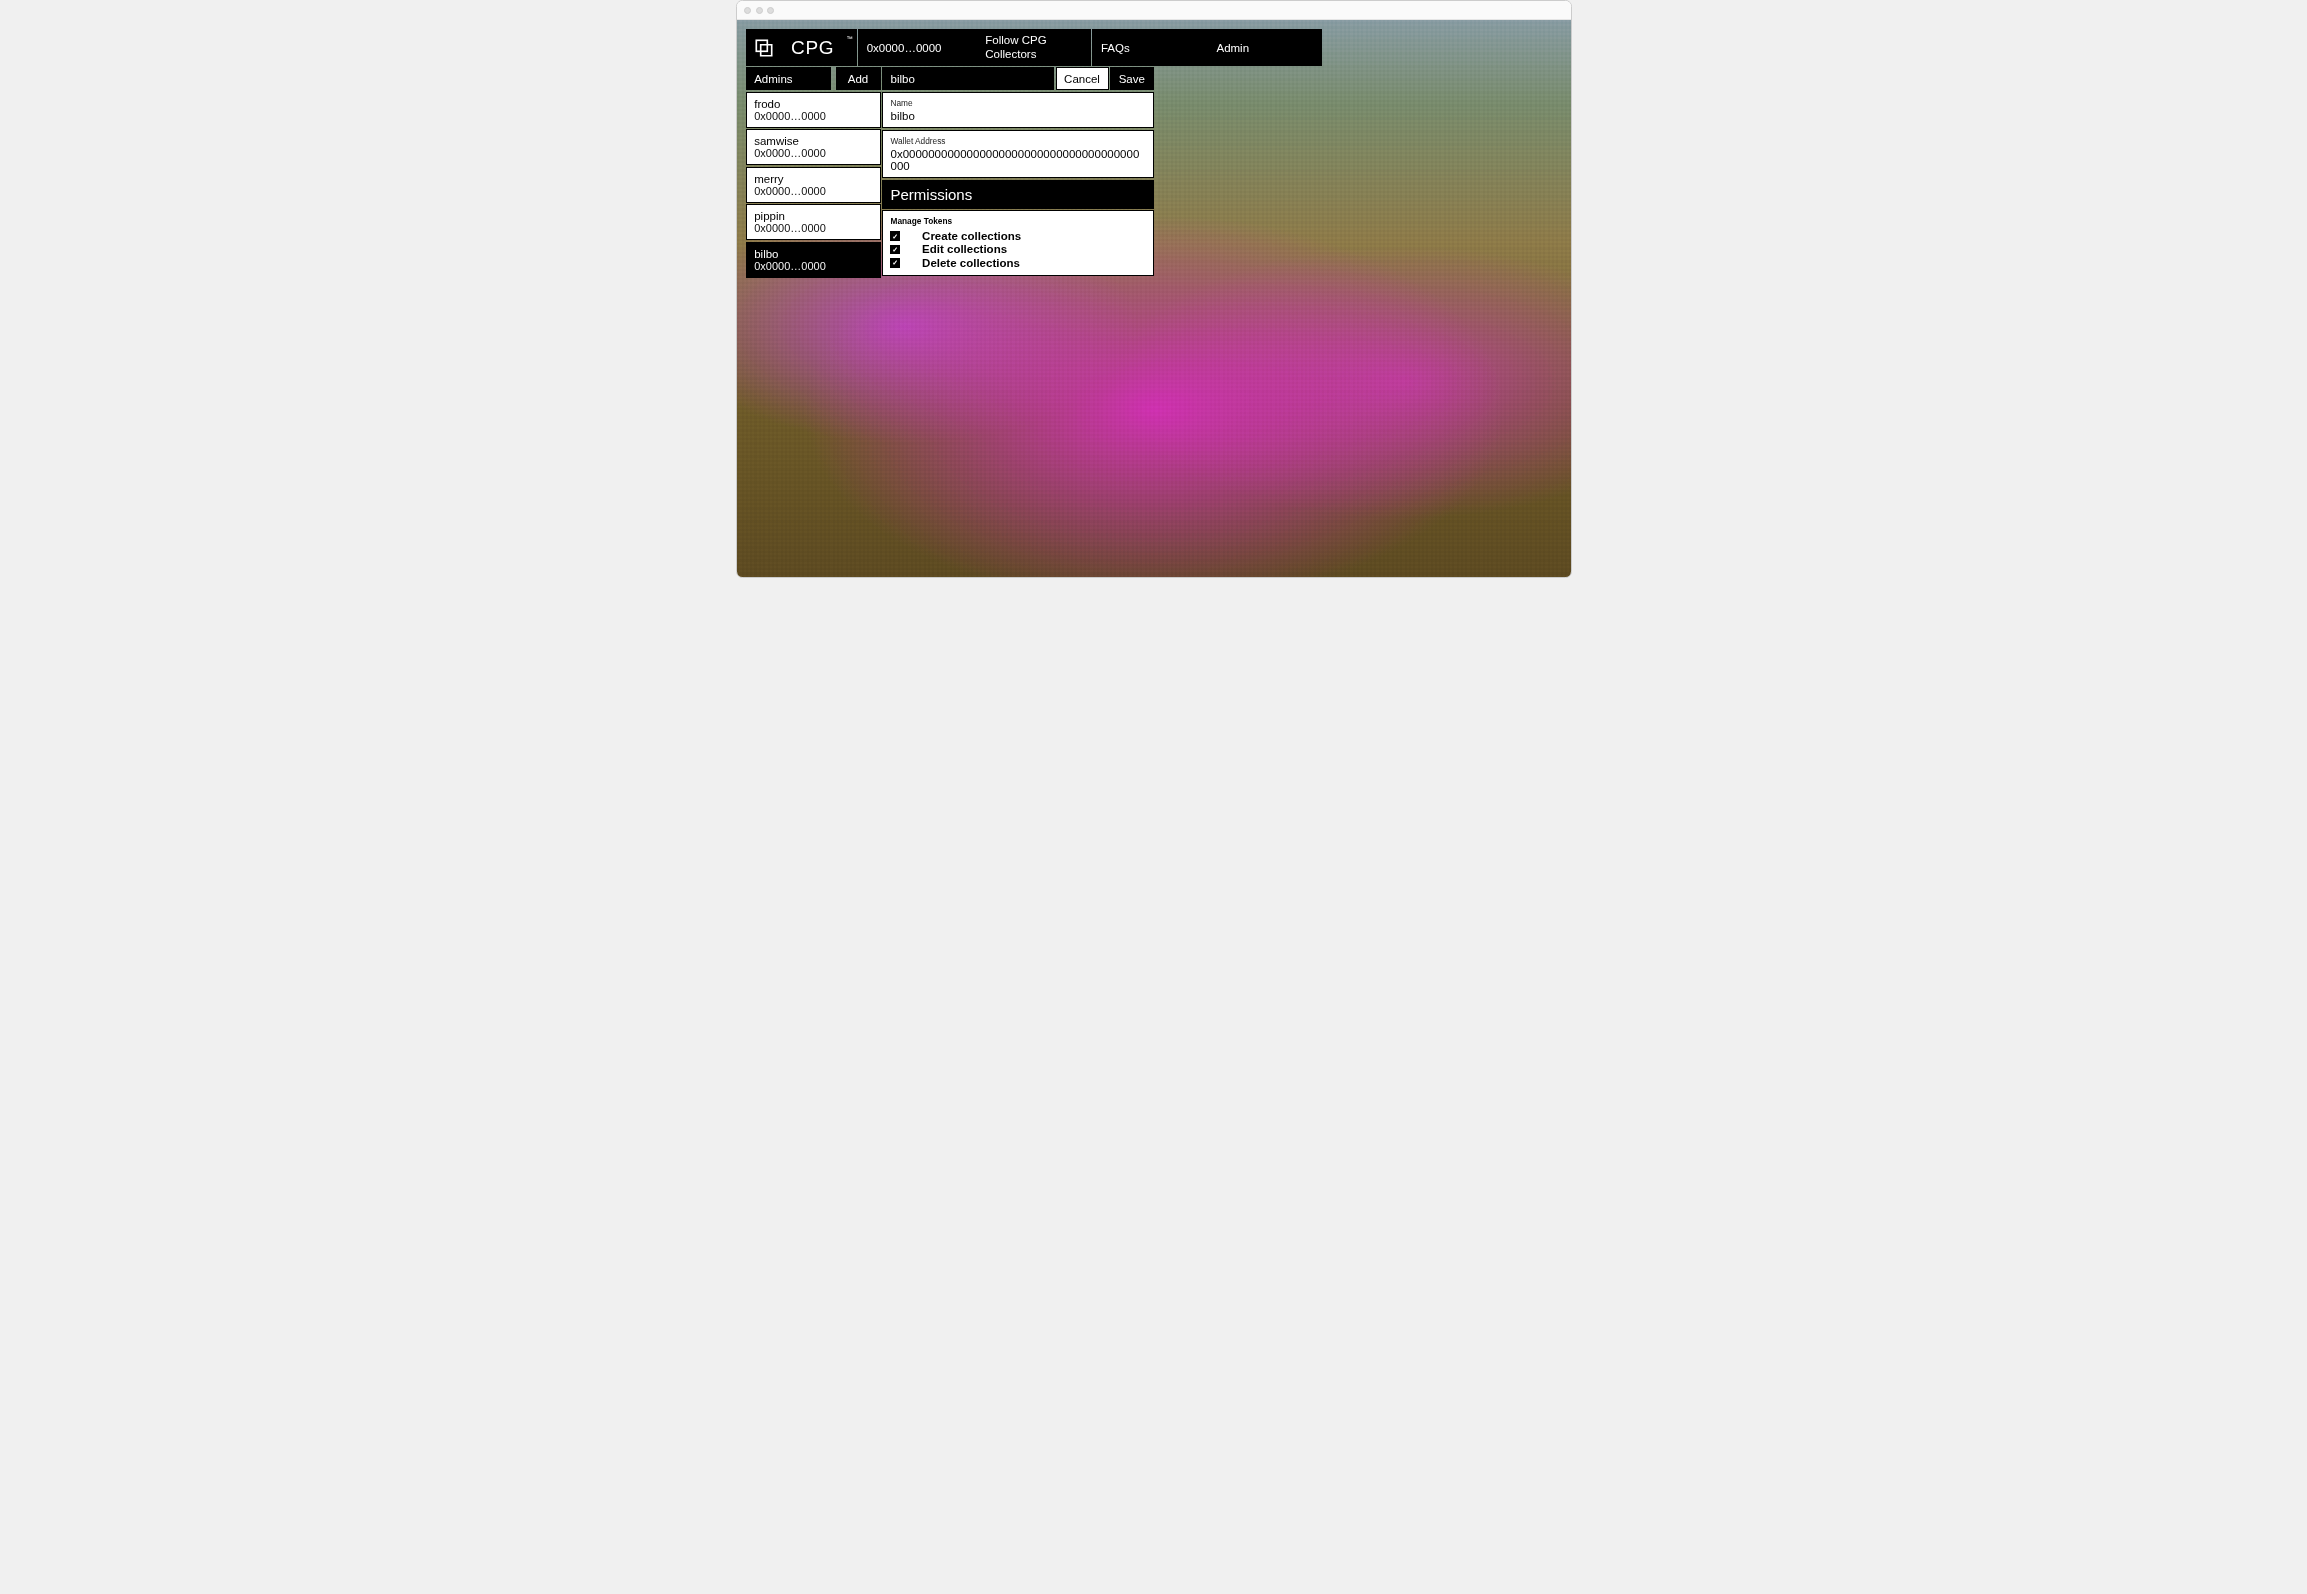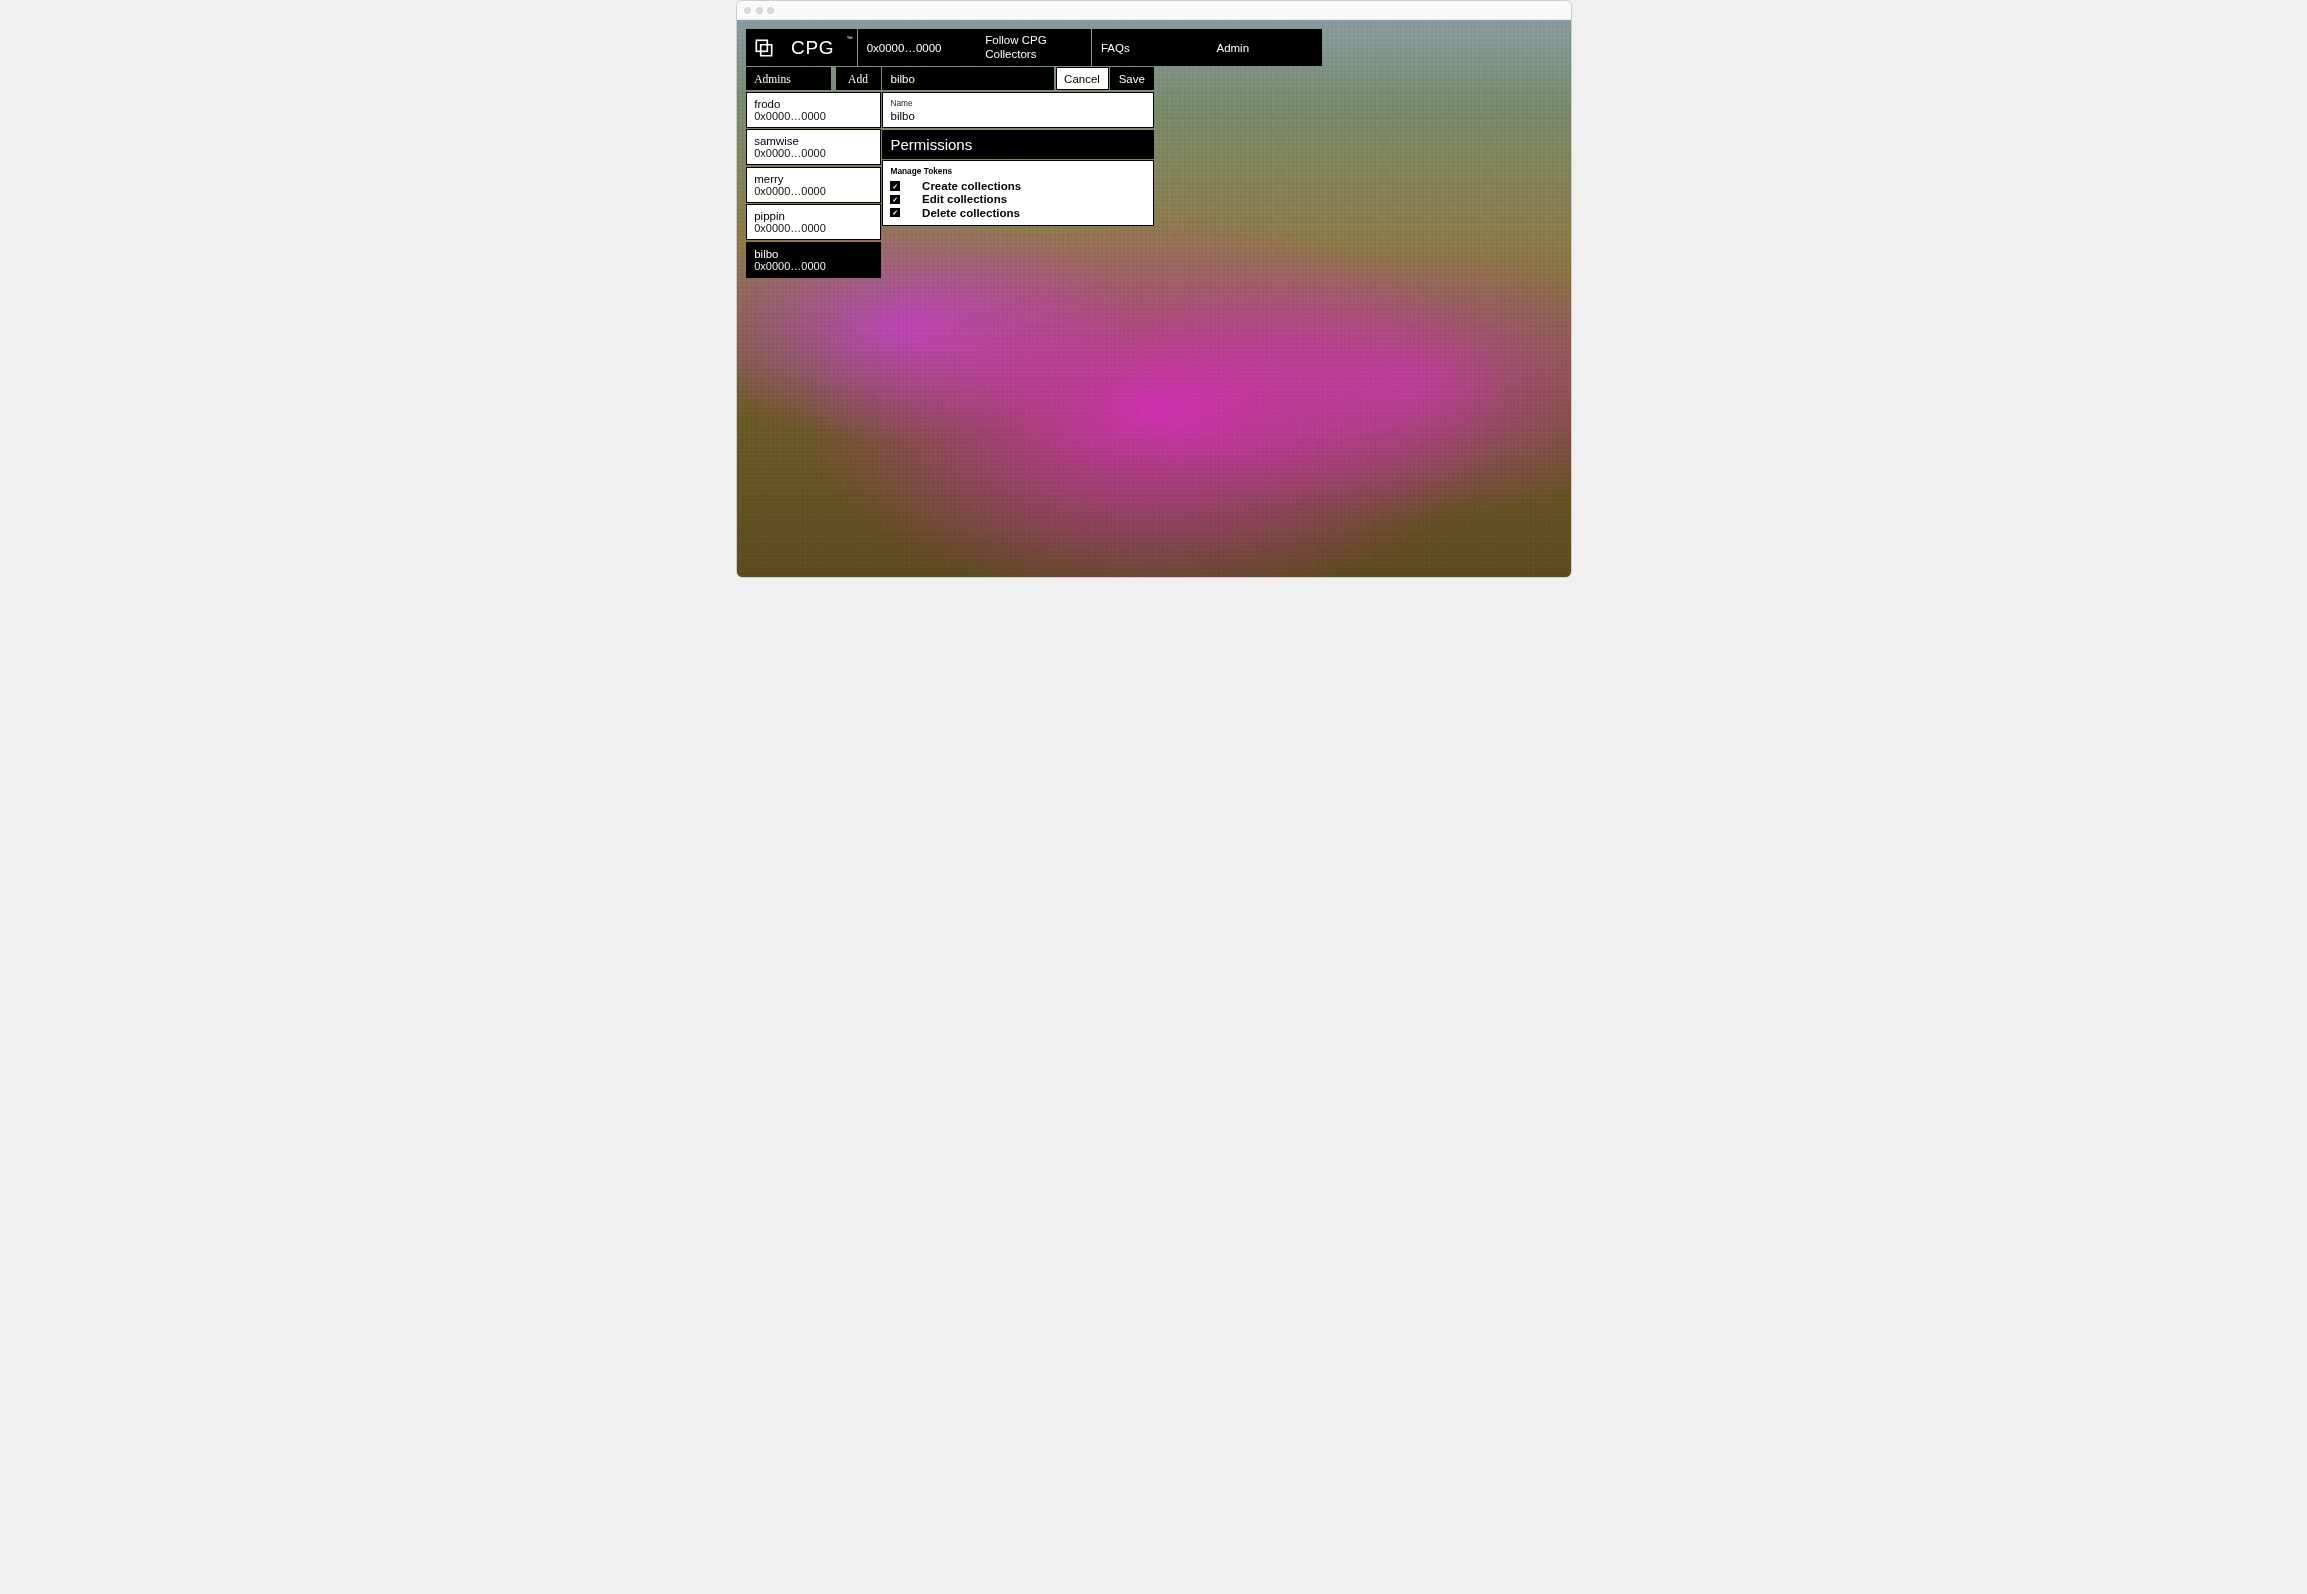--- a/index.html
+++ b/index.html
@@ -78,21 +78,21 @@
 
   
   .sidebar { display: flex; flex-direction: column; gap: 1.3px; }
   .side-item { height: 47px; padding: 6.4px 7.7px; font-size: 11.5px; border:0.6px solid #000; }
   .side-item.light { background:#fff; color:#000; }
   .side-item.dark { background:#000; color:#fff; }
   .side-item.short { height: 32px; }
 
   
   .col { display: flex; flex-direction: column; gap: 1.3px; }
-  .col-header { display: flex; gap: 5px; font-family: Liberation Serif, serif; }
+  .col-header { display: flex; gap: 5px; }
   .hdr { background:#000; color:#fff; border:0.6px solid #000; height:23px; display:flex; align-items:center; padding:0 7.7px; font-size:11.5px; }
   .hdr.grow { flex: 1; }
   .hdr.btn-w { width: 45px; justify-content:center; }
   .row { background:#fff; border:0.6px solid #000; padding:5.1px 7.7px; }
   .row.dark { background:#000; color:#fff; }
   .row .name { font-size: 11.5px; }
   .row .addr { font-size: 11px; opacity: .95; }
 
   
   .detail-header { display:flex; gap:1.3px; }
@@ -198,20 +198,24 @@
             <div class="hdr" style="width:44px; justify-content:center;">
               <span>Save</span>
             </div>
           </div>
 
           <div class="field">
             <div class="field-label">Name</div>
             <div class="field-value">bilbo</div>
           </div>
 
+          <div class="field">
+            <div class="field-label">Wallet Address</div>
+            <div class="field-value">0x0000000000000000000000000000000000000000</div>
+          </div>
 
           <div class="section-hdr">
             <span>Permissions</span>
           </div>
 
           <div id="perm-groups" style="display: flex; flex-direction: column; gap: 1.3px; font-weight: bold;">
               <div class="perm-block">
                 <div class="perm-title">Manage Tokens</div>
                 <div class="perm-row">
                   <span class="cb checked"></span>

